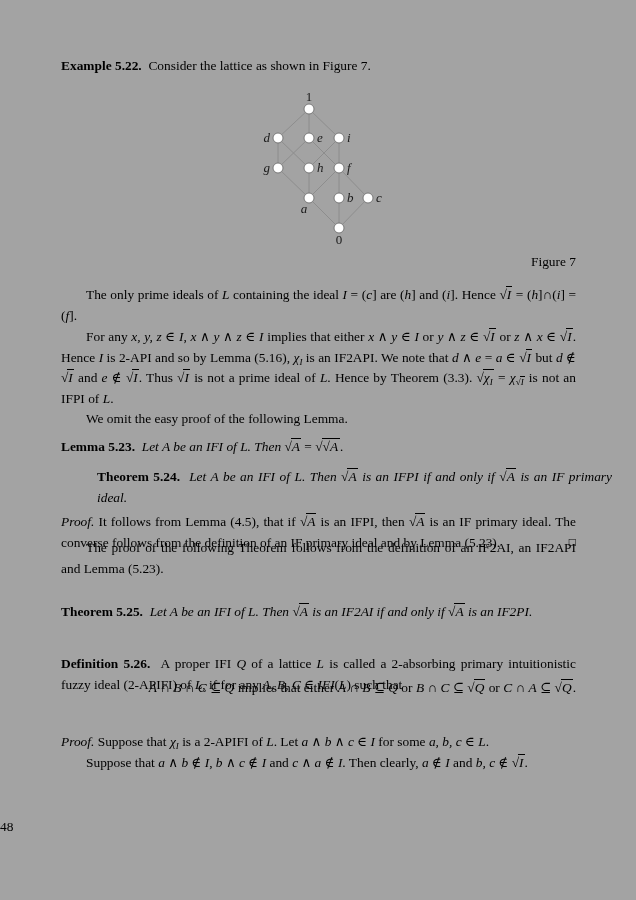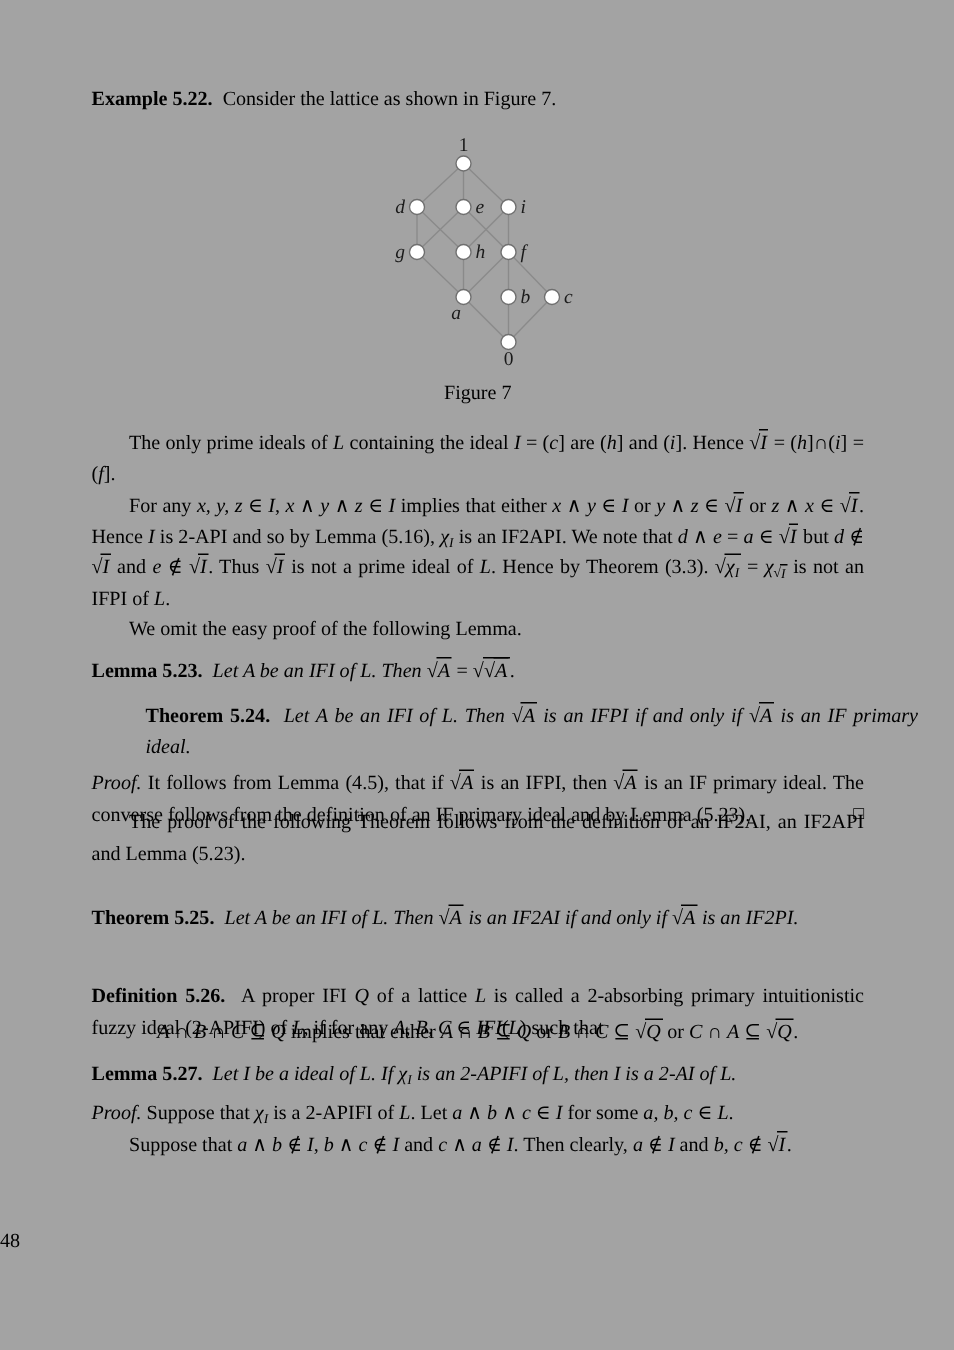--- a/index.html
+++ b/index.html
@@ -5,21 +5,21 @@
   html,body { margin:0; padding:0; background:#d8d8d8; }
   .page {
     position:relative; width:636px; height:900px; margin:0 auto;
     background:#a3a3a3; color:#000;
     font-family:"Liberation Serif","DejaVu Serif",serif;
     font-size:13.4px; line-height:20.6px;
     overflow:hidden;
   }
   .blk { position:absolute; left:61px; width:515px; text-align:justify; }
   .indent { text-indent:25px; }
-  .center { text-align:center; }
+  .center { text-align:right; }
   .hd { font-weight:bold; }
   .hd:after { content:"\00a0\00a0"; }
   sub { font-size:9px; line-height:0; vertical-align:-2.5px; }
   i { font-style:italic; }
   .sq { white-space:nowrap; }
   .sq > .rad { letter-spacing:-1px; }
   .sq > .vin { border-top:1px solid #000; padding:0 1px; }
   .qed { position:absolute; right:0; bottom:1px; font-size:12px; }
   .fig { position:absolute; left:240px; top:90px; width:160px; height:160px; }
   .fig svg { display:block; width:160px; height:160px; }
@@ -104,23 +104,20 @@
   <div class="blk" style="top:602px;">
     <span class="hd">Theorem 5.25.</span><span><i>Let A be an IFI of L. Then</i> <span class="sq"><span class="rad">√</span><span class="vin"><i>A</i></span></span> <i>is an IF2AI if and only if</i> <span class="sq"><span class="rad">√</span><span class="vin"><i>A</i></span></span> <i>is an IF2PI.</i></span>
   </div>
 
   <div class="blk" style="top:654px;">
     <span class="hd">Definition 5.26.</span><span>A proper IFI <i>Q</i> of a lattice <i>L</i> is called a 2-absorbing primary intuitionistic fuzzy ideal (2-APIFI) of <i>L</i>, if for any <i>A, B, C</i> ∈ <i>IFI</i>(<i>L</i>) such that</span>
   </div>
 
   <div class="blk center" style="top:678px;"><i>A</i> ∩ <i>B</i> ∩ <i>C</i> ⊆ <i>Q</i> implies that either <i>A</i> ∩ <i>B</i> ⊆ <i>Q</i> or <i>B</i> ∩ <i>C</i> ⊆ <span class="sq"><span class="rad">√</span><span class="vin"><i>Q</i></span></span> or <i>C</i> ∩ <i>A</i> ⊆ <span class="sq"><span class="rad">√</span><span class="vin"><i>Q</i></span></span>.</div>
 
-  <div class="blk" style="top:706px;">
-    <span class="hd">Lemma 5.27.</span><span><i>Let I be a ideal of L. If χ<sub>I</sub> is an 2-APIFI of L, then I is a 2-AI of L.</i></span>
-  </div>
 
   <div class="blk" style="top:732px;">
     <div><i>Proof.</i>  Suppose that <i>χ</i><sub><i>I</i></sub> is a 2-APIFI of <i>L</i>. Let <i>a</i> ∧ <i>b</i> ∧ <i>c</i> ∈ <i>I</i> for some <i>a, b, c</i> ∈ <i>L</i>.</div>
     <div class="indent">Suppose that <i>a</i> ∧ <i>b</i> ∉ <i>I</i>, <i>b</i> ∧ <i>c</i> ∉ <i>I</i> and <i>c</i> ∧ <i>a</i> ∉ <i>I</i>. Then clearly, <i>a</i> ∉ <i>I</i> and <i>b, c</i> ∉ <span class="sq"><span class="rad">√</span><span class="vin"><i>I</i></span></span>.</div>
   </div>
 
   <div class="pagenum">48</div>
 
 </div>
 

